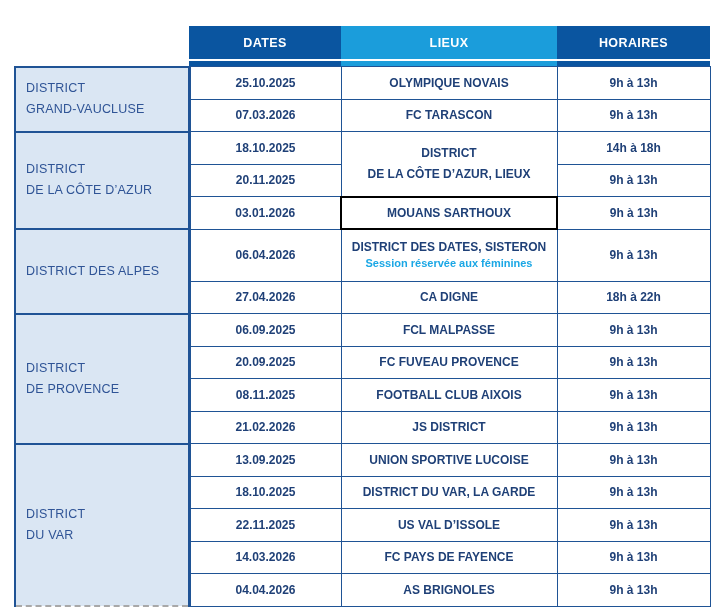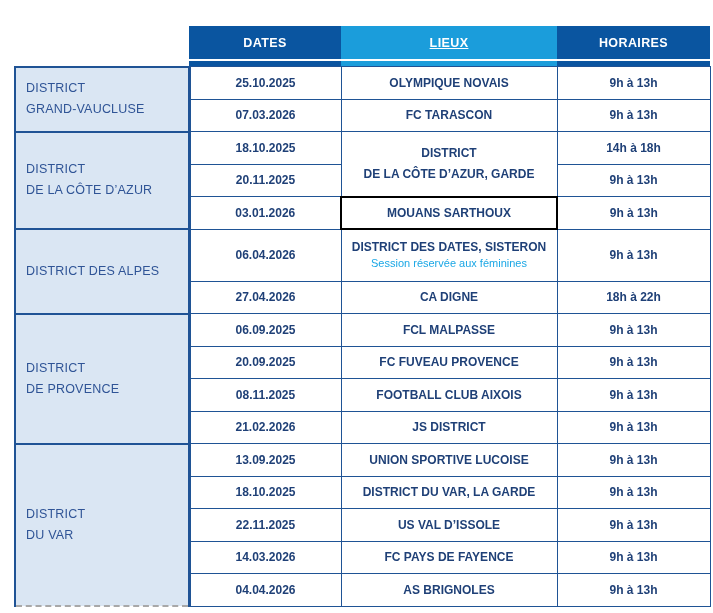--- a/index.html
+++ b/index.html
@@ -24,21 +24,21 @@
   col.c-lieux{width:216px;}
   col.c-horaires{width:153px;}
 
   th{border:none;padding:0;background:transparent;font-weight:bold;}
   th .hdr-main{
     height:33px;display:flex;align-items:center;justify-content:center;
     color:#fff;font-size:12.5px;letter-spacing:.4px;
   }
   th .hdr-bar{height:5px;margin-top:2px;}
   th.h-dark .hdr-main, th.h-dark .hdr-bar{background:var(--dark-blue);}
-  th.h-light .hdr-main, th.h-light .hdr-bar{background:var(--light-blue);text-decoration:underline;}
+  th.h-light .hdr-main, th.h-light .hdr-bar{background:var(--light-blue);}
   th.corner{background:transparent;}
 
   td{
     border:1.5px solid var(--grid);
     text-align:center;vertical-align:middle;
     color:var(--text);font-size:12px;font-weight:600;
     padding:2px 10px;
   }
   tr.r{height:32.5px;}
   tr.r-tall{height:52px;}
@@ -51,21 +51,21 @@
     text-align:left;padding-left:10px;
     color:var(--district-text);font-weight:400;font-size:12.5px;
     line-height:22px;letter-spacing:.2px;
   }
   td.district-last{ border-bottom:2px dashed #a8a8a8; }
 
   td.lieu-black{ border:2px solid #000000;margin-top:40px; }
 
   .two-line span{display:block;line-height:21px;}
   .note{
-    display:block;color:var(--note);font-size:11px;font-weight:400;
+    display:block;color:var(--note);font-size:11px;font-weight:700;
     line-height:15px;margin-top:2px;
   }
 </style>
 </head>
 <body>
 
 <div class="canvas">
   <table class="schedule">
     <colgroup>
       <col class="c-district">
@@ -105,21 +105,21 @@
         <td>FC TARASCON</td>
         <td>9h à 13h</td>
       </tr>
 
       <tr class="r">
         <td class="district" rowspan="3">
           <span class="two-line"><span>DISTRICT</span><span>DE LA CÔTE D’AZUR</span></span>
         </td>
         <td class="date">18.10.2025</td>
         <td rowspan="2">
-          <span class="two-line"><span>DISTRICT</span><span>DE LA CÔTE D’AZUR, GARDE</span></span>
+          <span class="two-line"><span>DISTRICT</span><span>DE LA CÔTE D’AZUR, LIEUX</span></span>
         </td>
         <td>14h à 18h</td>
       </tr>
       <tr class="r">
         <td class="date">20.11.2025</td>
         <td>9h à 13h</td>
       </tr>
       <tr class="r">
         <td class="date">03.01.2026</td>
         <td class="lieu-black">MOUANS SARTHOUX</td>

